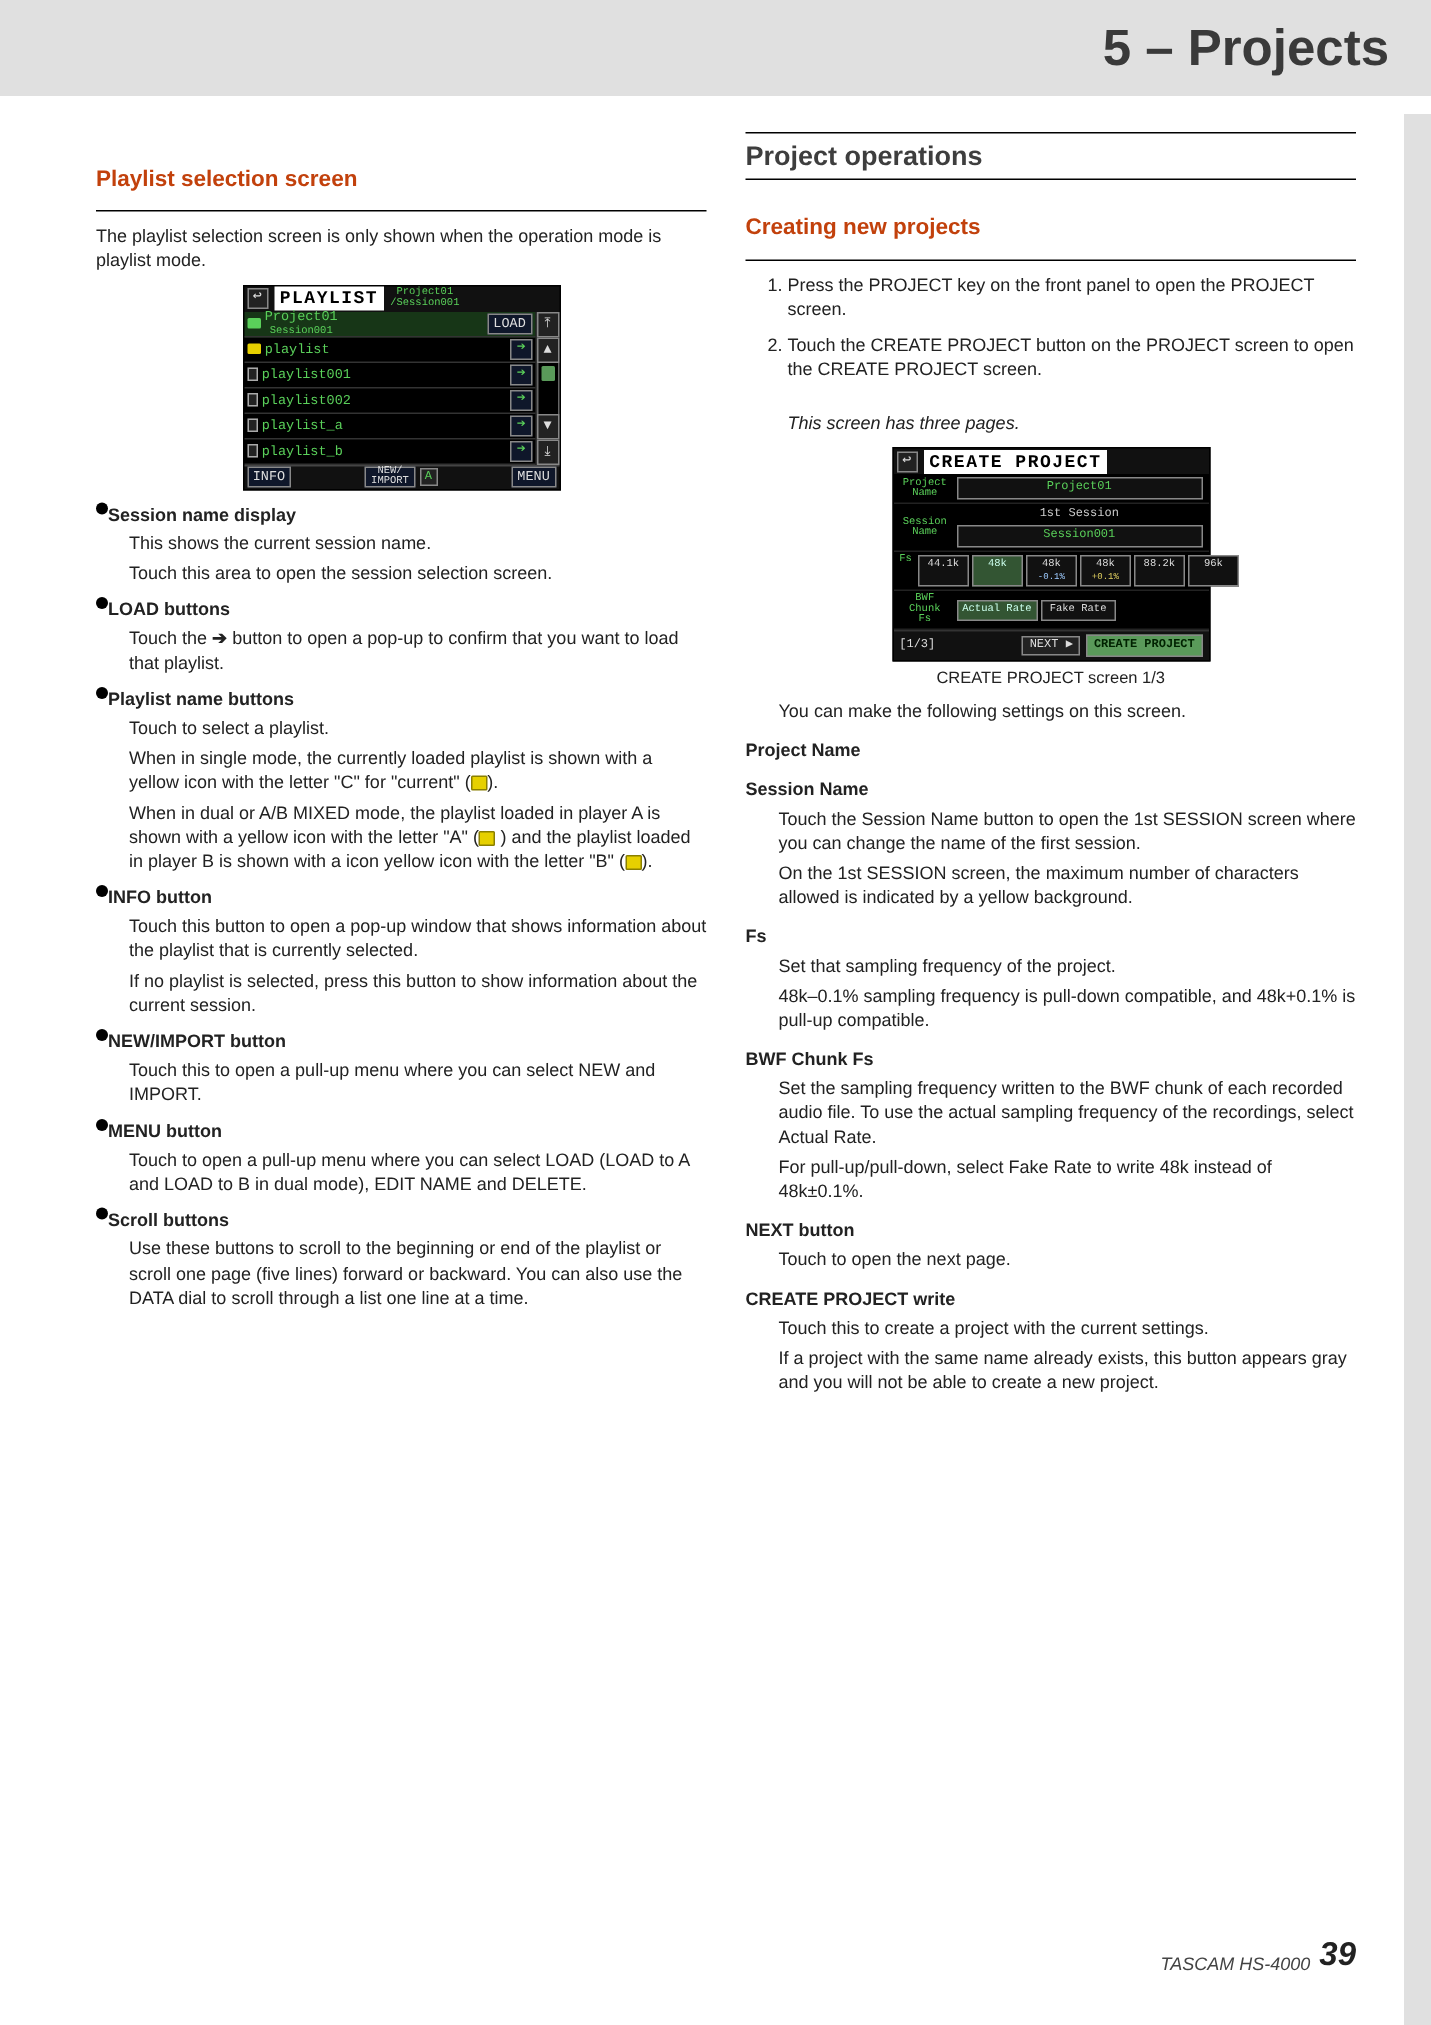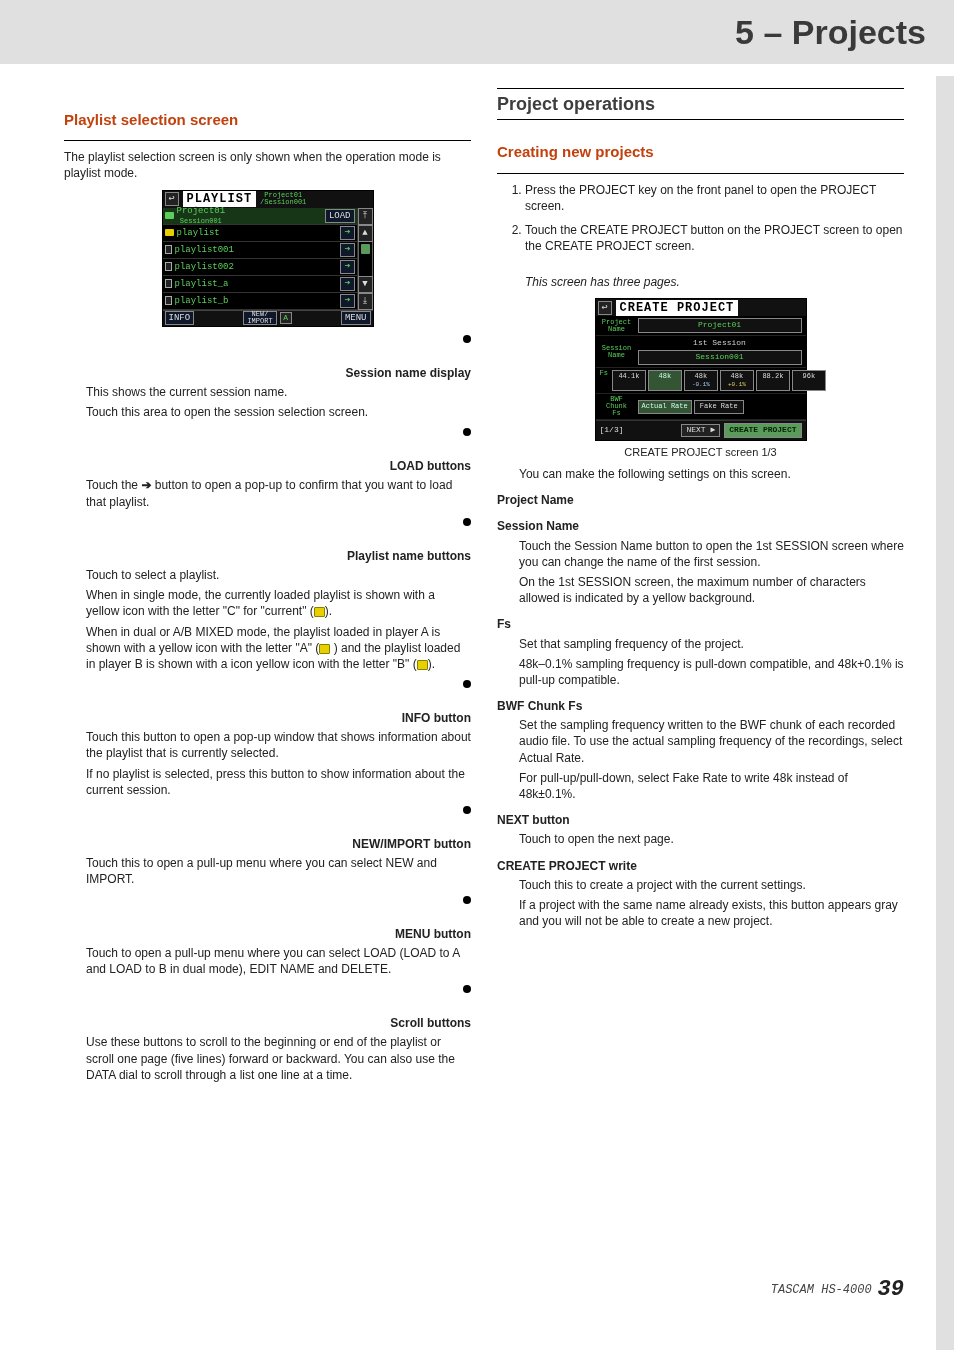--- a/index.html
+++ b/index.html
@@ -52,21 +52,21 @@
   .col h3 {
     font-size: 15px;
     font-weight: 700;
     color: #c2410c;
     border-bottom: 1px solid #000;
     padding-bottom: 10px;
     margin: 22px 0 8px 0;
   }
   .intro { margin-bottom: 8px; }
   .bullet-item { margin: 8px 0 4px 0; }
-  .bullet-head { font-weight: 700; display: flex; align-items: flex-end; gap: 22px; flex-direction: column; }
+  .bullet-head { font-weight: 700; display: flex; align-items: flex-start; gap: 0; }
   .bullet-dot {
     width: 8px; height: 8px; border-radius: 50%;
     background: #000; display: inline-block; flex: 0 0 8px;
   }
   .bullet-body { margin: 3px 0 0 22px; }
   .bullet-body p { margin-bottom: 4px; }
   .arrow-icon { font-weight: 700; }
   .yellow-chip {
     display: inline-block;
     width: 11px; height: 10px;
@@ -200,28 +200,27 @@
     border: 1px solid #888; background: #222; color: #ddd;
     font-size: 8px; padding: 0 4px;
   }
   .dp2-foot .create {
     border: 1px solid #888; background: #5a9a5a; color: #002200;
     font-size: 8px; padding: 1px 4px; font-weight: 700;
   }
 
   .footer {
     position: absolute;
-    bottom: 48px;
+    bottom: 34px;
     right: 50px;
     font-style: italic;
     font-size: 12px;
     display: flex;
-    align-items: center;
+    align-items: flex-end;
     gap: 6px;
-    font-family: Liberation Mono, monospace;
   }
   .footer .model { font-weight: 400; color: #444; }
   .footer .num { font-style: italic; font-size: 22px; font-weight: 700; }
 </style>
 </head>
 <body>
 
 <div class="page-header">
   <h1>5 – Projects</h1>
 </div>

